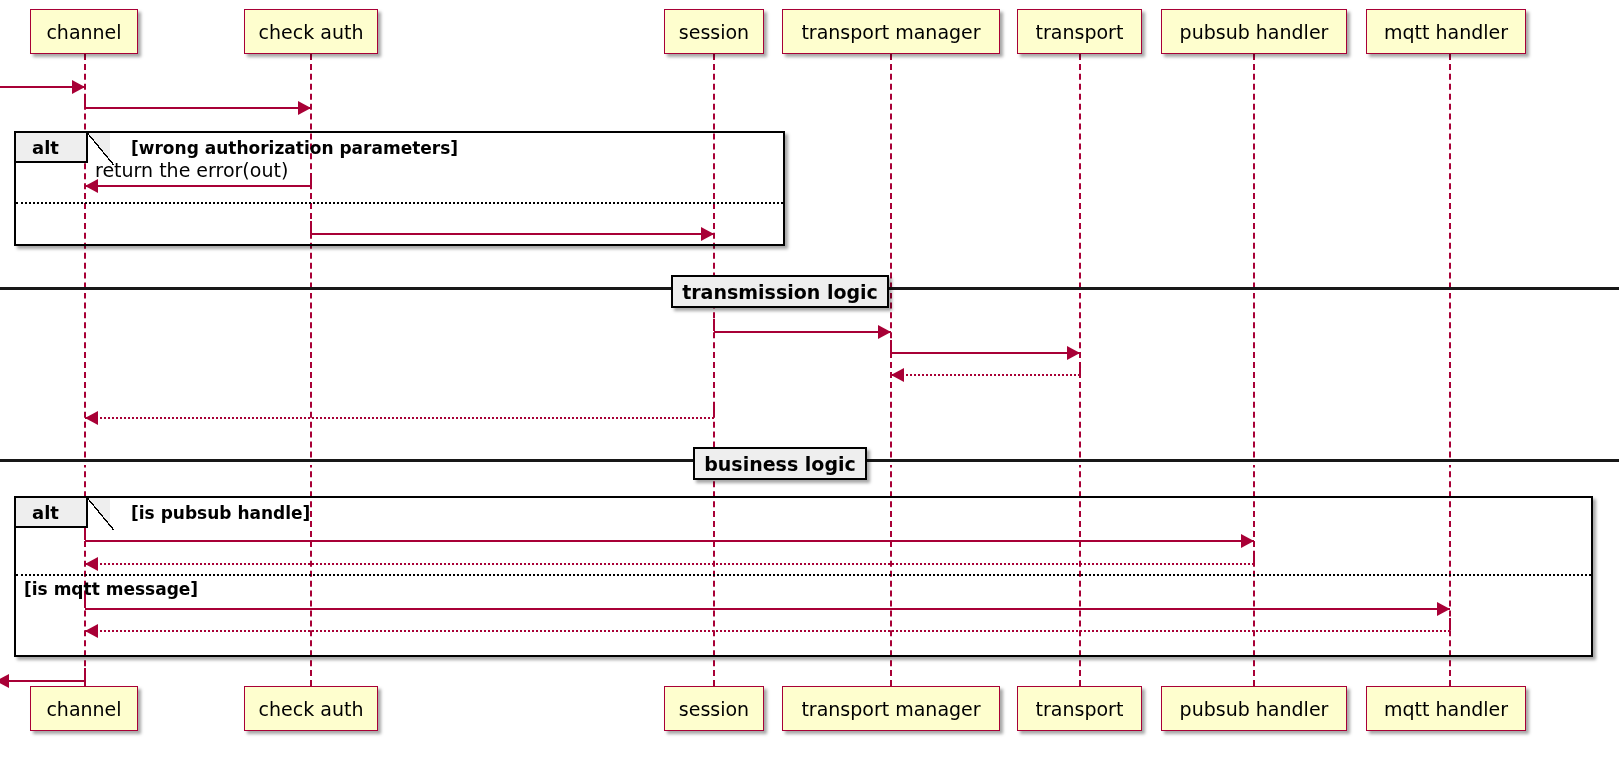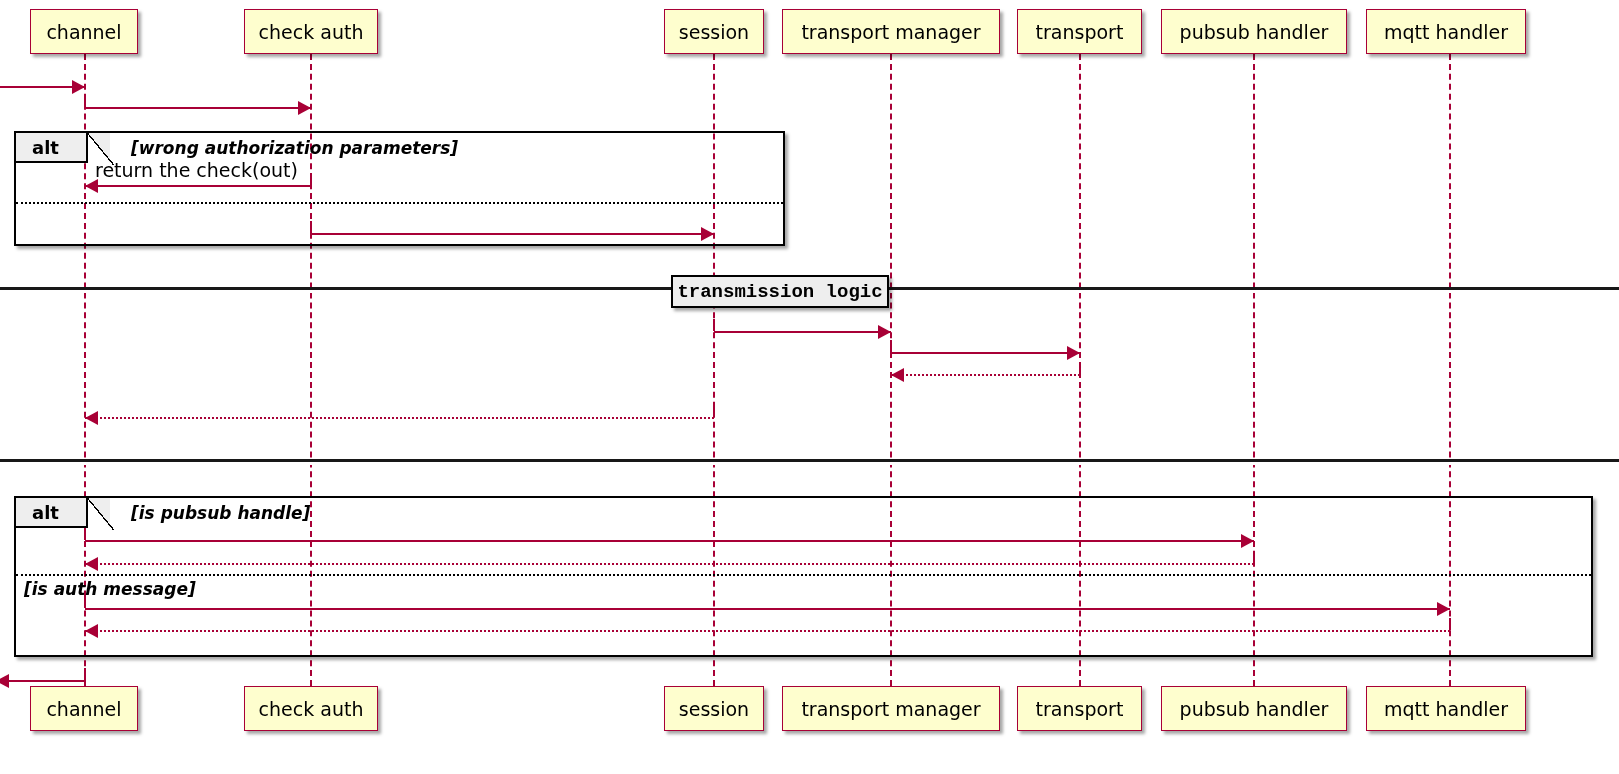--- a/index.html
+++ b/index.html
@@ -40,21 +40,20 @@
     border-bottom:2px solid #000000;
     display:flex;align-items:center;
     padding:0 12px 0 16px;
     font-size:18px;font-weight:bold;color:#000000;
     box-sizing:border-box;
   }
   .frag-guard{
     position:absolute;
     font-size:17px;font-weight:bold;color:#000000;
     white-space:nowrap;
-    font-style:italic;
   }
   .frag-div{
     position:absolute;height:0;
     border-top:2px dotted #000000;
   }
 
   
   .msg-line{
     position:absolute;height:0;
     border-top:2px solid #A80036;
@@ -92,21 +91,21 @@
   .divider-bar-inner{
     position:absolute;left:0;height:3px;background:#FFFFFF;
   }
   .divider-box{
     position:absolute;
     background:#EEEEEE;
     border:2px solid #000000;
     box-shadow:3px 3px 3px rgba(0,0,0,0.35);
     display:flex;align-items:center;justify-content:center;
     font-size:19px;font-weight:bold;color:#000000;
-    box-sizing:border-box;white-space:nowrap;font-family:Liberation Mono, monospace;
+    box-sizing:border-box;white-space:nowrap;
   }
 </style>
 </head>
 <body>
 
 <div id="stage">
     <div class="lifeline" style="left: 84px; top: 54px; height: 632px;"></div>
     <div class="lifeline" style="left: 310px; top: 54px; height: 632px;"></div>
     <div class="lifeline" style="left: 713px; top: 54px; height: 632px;"></div>
     <div class="lifeline" style="left: 890px; top: 54px; height: 632px;"></div>
@@ -165,38 +164,41 @@
       <div class="frag-div" style="left: 0px; top: 69px; width: 100%;"></div>
     </div>
     <div class="frag" style="left: 14px; top: 496px; width: 1579px; height: 161px;">
       <div class="frag-label" style="width: 72px;">
         <span>alt</span>
       </div>
       <div style="position: absolute; left: 72px; top: 0px; width: 0px; height: 0px; border-style: solid; border-width: 30px 0px 0px 22px; border-color: rgb(238, 238, 238) transparent transparent;"></div>
       <div style="position: absolute; left: 70px; top: -2px; width: 28px; height: 34px; background: linear-gradient(to left bottom, transparent 49%, rgb(0, 0, 0) 49%, rgb(0, 0, 0) 52%, transparent 52%);"></div>
       <div class="frag-guard" style="left: 115px; top: 5px;">[is pubsub handle]</div>
       <div class="frag-div" style="left: 0px; top: 76px; width: 100%;"></div>
-      <div class="frag-guard" style="left: 8px; top: 81px;">[is auth message]</div>
+      <div class="frag-guard" style="left: 8px; top: 81px;">[is mqtt message]</div>
     </div>
     <div class="divider-bar" style="top: 287px; width: 1619px;"></div>
     <div class="divider-bar-inner" style="top: 290px; width: 1619px;"></div>
     <div class="divider-box" style="left: 671px; top: 275px; width: 218px; height: 33px;">
       <span>transmission logic</span>
     </div>
     <div class="divider-bar" style="top: 459px; width: 1619px;"></div>
     <div class="divider-bar-inner" style="top: 462px; width: 1619px;"></div>
+    <div class="divider-box" style="left: 693px; top: 447px; width: 174px; height: 33px;">
+      <span>business logic</span>
+    </div>
     <div class="msg-line" style="left: -4px; top: 86px; width: 89px;"></div>
     <div class="arrowhead arrow-r" style="left: 72px; top: 80px;"></div>
     <div class="msg-stub" style="left: 84px; top: 95px; height: 12px;"></div>
     <div class="msg-line" style="left: 85px; top: 107px; width: 226px;"></div>
     <div class="arrowhead arrow-r" style="left: 298px; top: 101px;"></div>
     <div class="msg-stub" style="left: 310px; top: 173px; height: 12px;"></div>
     <div class="msg-line" style="left: 85px; top: 185px; width: 226px;"></div>
     <div class="arrowhead arrow-l" style="left: 85px; top: 179px;"></div>
-    <div class="msg-label" style="left: 95px; top: 159px;">return the check(out)</div>
+    <div class="msg-label" style="left: 95px; top: 159px;">return the error(out)</div>
     <div class="msg-stub" style="left: 310px; top: 221px; height: 12px;"></div>
     <div class="msg-line" style="left: 311px; top: 233px; width: 403px;"></div>
     <div class="arrowhead arrow-r" style="left: 701px; top: 227px;"></div>
     <div class="msg-stub" style="left: 713px; top: 319px; height: 12px;"></div>
     <div class="msg-line" style="left: 714px; top: 331px; width: 177px;"></div>
     <div class="arrowhead arrow-r" style="left: 878px; top: 325px;"></div>
     <div class="msg-stub" style="left: 890px; top: 340px; height: 12px;"></div>
     <div class="msg-line" style="left: 891px; top: 352px; width: 189px;"></div>
     <div class="arrowhead arrow-r" style="left: 1067px; top: 346px;"></div>
     <div class="msg-stub" style="left: 1079px; top: 362px; height: 12px;"></div>

